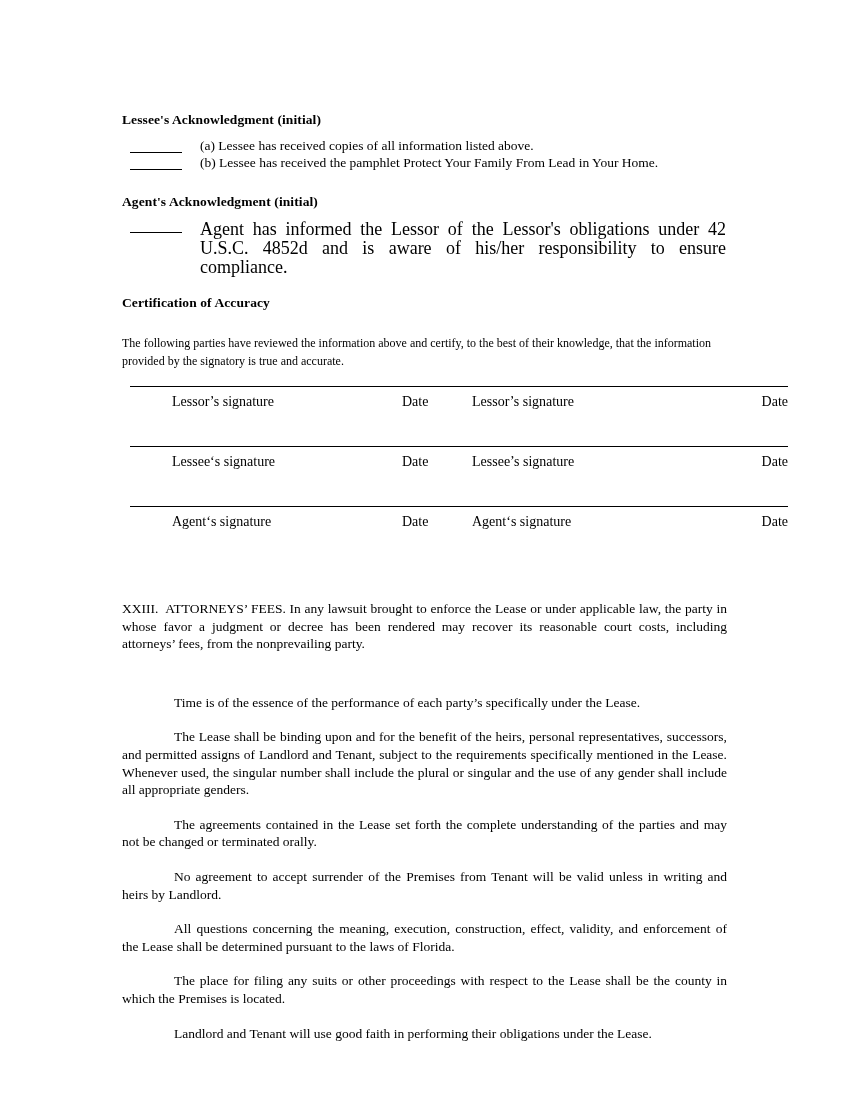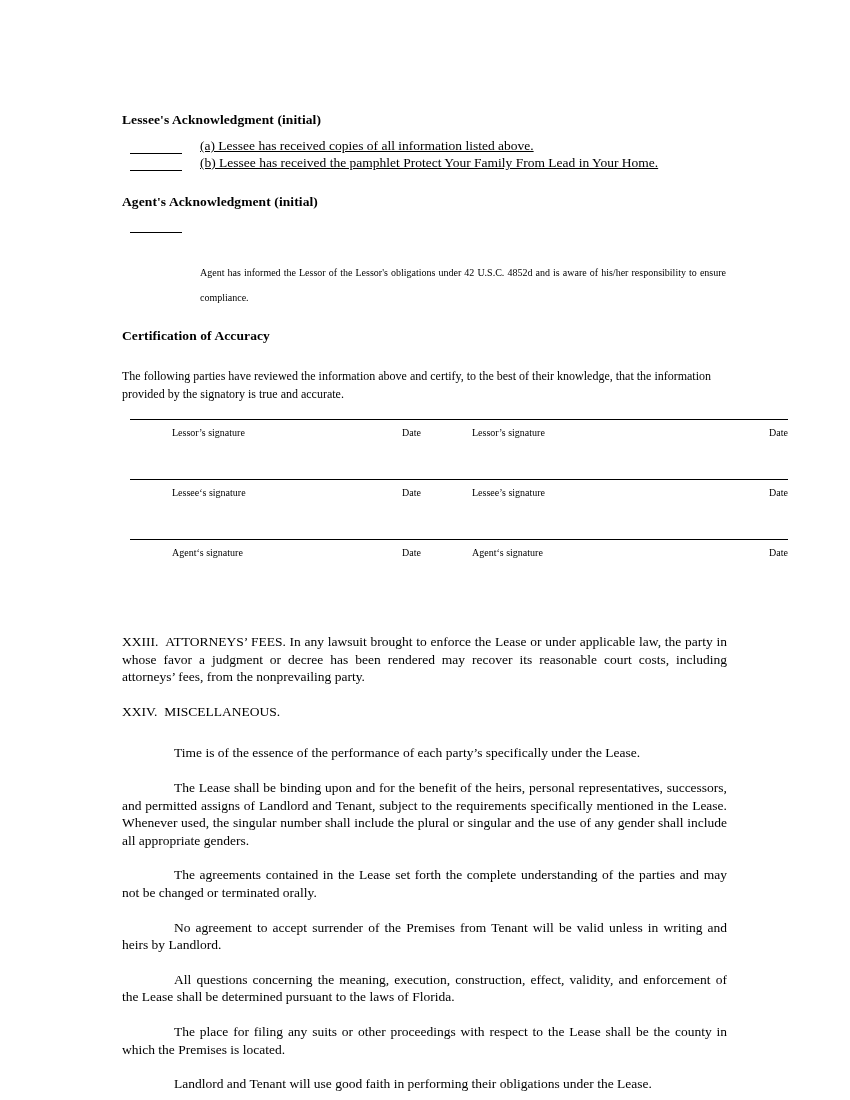--- a/index.html
+++ b/index.html
@@ -25,48 +25,46 @@
     font-size: 13.5px;
     margin: 0 0 10px 0;
     letter-spacing: 0.1px;
   }
   .ack-list {
     margin: 0 0 0 0;
     padding: 0;
   }
   .ack-row {
     display: flex;
-    align-items: flex-end;
+    align-items: center;
     margin-bottom: 1px;
-    text-decoration: underline;
   }
   .initial-line {
     display: inline-block;
     width: 52px;
     border-bottom: 1px solid #000;
     height: 12px;
     margin-left: 8px;
     margin-right: 18px;
     flex: 0 0 auto;
   }
   .ack-text {
     font-size: 13.5px;
     line-height: 16px;
   }
   .agent-block {
     display: flex;
     align-items: flex-start;
     margin-top: 3px;
   }
   .agent-text {
-    font-size: 10px;
-    line-height: 25px;
+    font-size: 18px;
+    line-height: 19px;
     text-align: justify;
     width: 585px;
-    margin-top: 40px;
   }
   .spacer-14 { height: 14px; }
   .spacer-18 { height: 18px; }
   .spacer-22 { height: 22px; }
   .spacer-34 { height: 34px; }
 
   .cert-para {
     font-size: 12px;
     line-height: 17.5px;
     margin: 0;
@@ -83,21 +81,21 @@
   }
   .sig-rule {
     border-top: 1px solid #000;
     width: 658px;
     height: 0;
   }
   .sig-labels {
     position: relative;
     height: 20px;
     margin-top: 7px;
-    font-size: 10px;
+    font-size: 14px;
   }
   .sig-labels span {
     position: absolute;
     white-space: nowrap;
   }
   .lbl-a { left: 42px; }
   .lbl-b { left: 272px; }
   .lbl-c { left: 342px; }
   .lbl-d { right: 0px; }
   .para {
@@ -184,21 +182,20 @@
     </div>
 
   </div>
 
   <div class="spacer-34"></div>
 
   <p class="para"><b>XXIII.</b><b>&nbsp; </b><b>ATTORNEYS’ FEES</b><span>. In any lawsuit brought to enforce the Lease or under applicable law, the party  in whose favor a judgment or decree has been rendered may recover its reasonable court costs, including attorneys’ fees, from the nonprevailing party.</span></p>
 
   <div class="gap-md"></div>
 
-  <p class="para"><b>XXIV.</b><b>&nbsp; </b><b>MISCELLANEOUS</b><span>.</span></p>
 
   <div class="gap-lg"></div>
 
   <p class="para indent">Time is of the essence of the performance of each party’s specifically under the Lease.</p>
   <div class="gap-md"></div>
   <p class="para indent">The Lease shall be binding upon and for the benefit of the heirs, personal representatives, successors, and permitted assigns of Landlord and Tenant, subject to the requirements specifically mentioned in the Lease. Whenever used, the singular number shall include the plural or singular and the use of any gender shall include all appropriate genders.</p>
   <div class="gap-md"></div>
   <p class="para indent">The agreements contained in the Lease set forth the complete understanding of the parties and may not be changed or terminated orally.</p>
   <div class="gap-md"></div>
   <p class="para indent">No agreement to accept surrender of the Premises from Tenant will be valid unless in writing and heirs by Landlord.</p>

